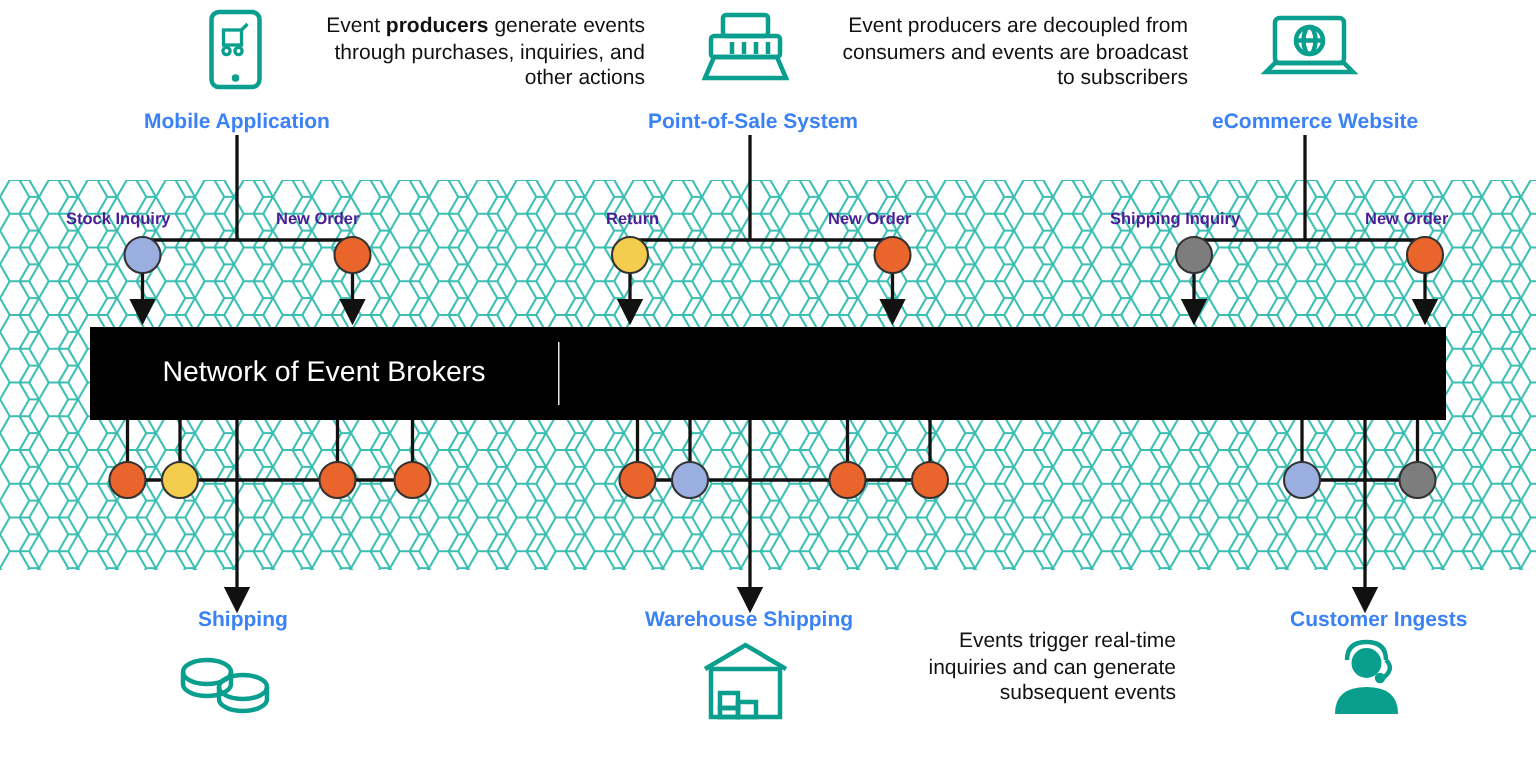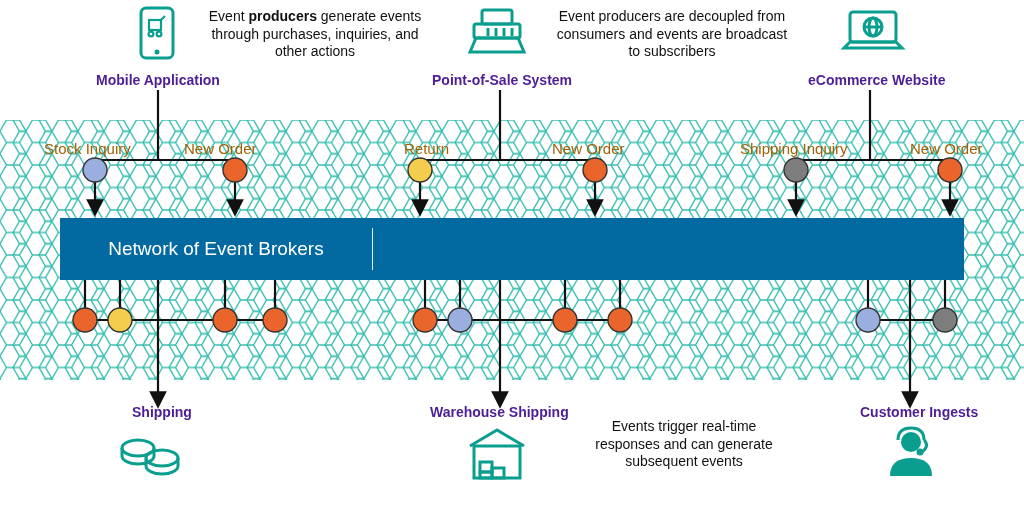--- a/index.html
+++ b/index.html
@@ -1,25 +1,25 @@
 <!DOCTYPE html>
 <html><head>
 <meta charset="utf-8">
 <style>
   html,body{margin:0;padding:0;font-family:"Segoe UI",Arial,sans-serif;background:#fff;}
   #stage{position:relative;width:1024px;height:521px;overflow:hidden;}
-  .teal{color:#4c1d95;fill:#0a9e8f;stroke:#0a9e8f;}
+  .teal{color:#3b82f6;fill:#0a9e8f;stroke:#0a9e8f;}
   .label{position:absolute;font-size:14px;font-weight:600;white-space:nowrap;}
-  .desc{position:absolute;font-size:14px;font-weight:500;color:#111;line-height:1.25;text-align:center;}
+  .desc{position:absolute;font-size:14px;font-weight:500;color:#111;line-height:1.25;text-align:right;}
   .hex-bg{position:absolute;left:0;width:1024px;}
-  .mesh-bar{position:absolute;left:60px;top:218px;width:904px;height:62px;background:#0369a1;color:#fff;display:flex;align-items:center;}
+  .mesh-bar{position:absolute;left:60px;top:218px;width:904px;height:62px;background:#000000;color:#fff;display:flex;align-items:center;}
   .mesh-left{width:300px;text-align:center;font-size:19px;line-height:1.2;padding:0 6px;}
   .mesh-div{width:1px;height:42px;background:#fff;opacity:.9;}
   .mesh-right{flex:1;font-size:16px;padding-left:24px;}
-  .evlabel{position:absolute;font-size:15px;font-weight:400;color:#a16207;white-space:nowrap;}
+  .evlabel{position:absolute;font-size:11px;font-weight:700;color:#4c1d95;white-space:nowrap;}
   svg{position:absolute;overflow:visible;}
 </style>
 </head>
 <body>
 
 <div id="stage">
 
   <svg class="hex-bg" style="top:120px;height:260px">
     <defs>
       <pattern id="hex" width="26" height="22.5" patternUnits="userSpaceOnUse">
@@ -190,15 +190,15 @@
       <circle cx="27" cy="18" r="10"></circle>
       <path d="M6 52 Q6 34 27 34 Q48 34 48 52 Z"></path>
     </g>
     <g fill="none" stroke="#0a9e8f" stroke-width="3">
       <path d="M14 16 Q14 4 27 4 Q40 4 40 16"></path>
       <path d="M40 16 Q46 22 38 28"></path>
       <circle cx="36" cy="28" r="2" fill="#0a9e8f"></circle>
     </g>
   </svg>
 
-  <div class="desc" style="left:584px;top:418px;width:200px">Events trigger real-time responses and can generate subsequent events</div>
+  <div class="desc" style="left:584px;top:418px;width:200px">Events trigger real-time inquiries and can generate subsequent events</div>
 
 </div>
 
 </body></html>

